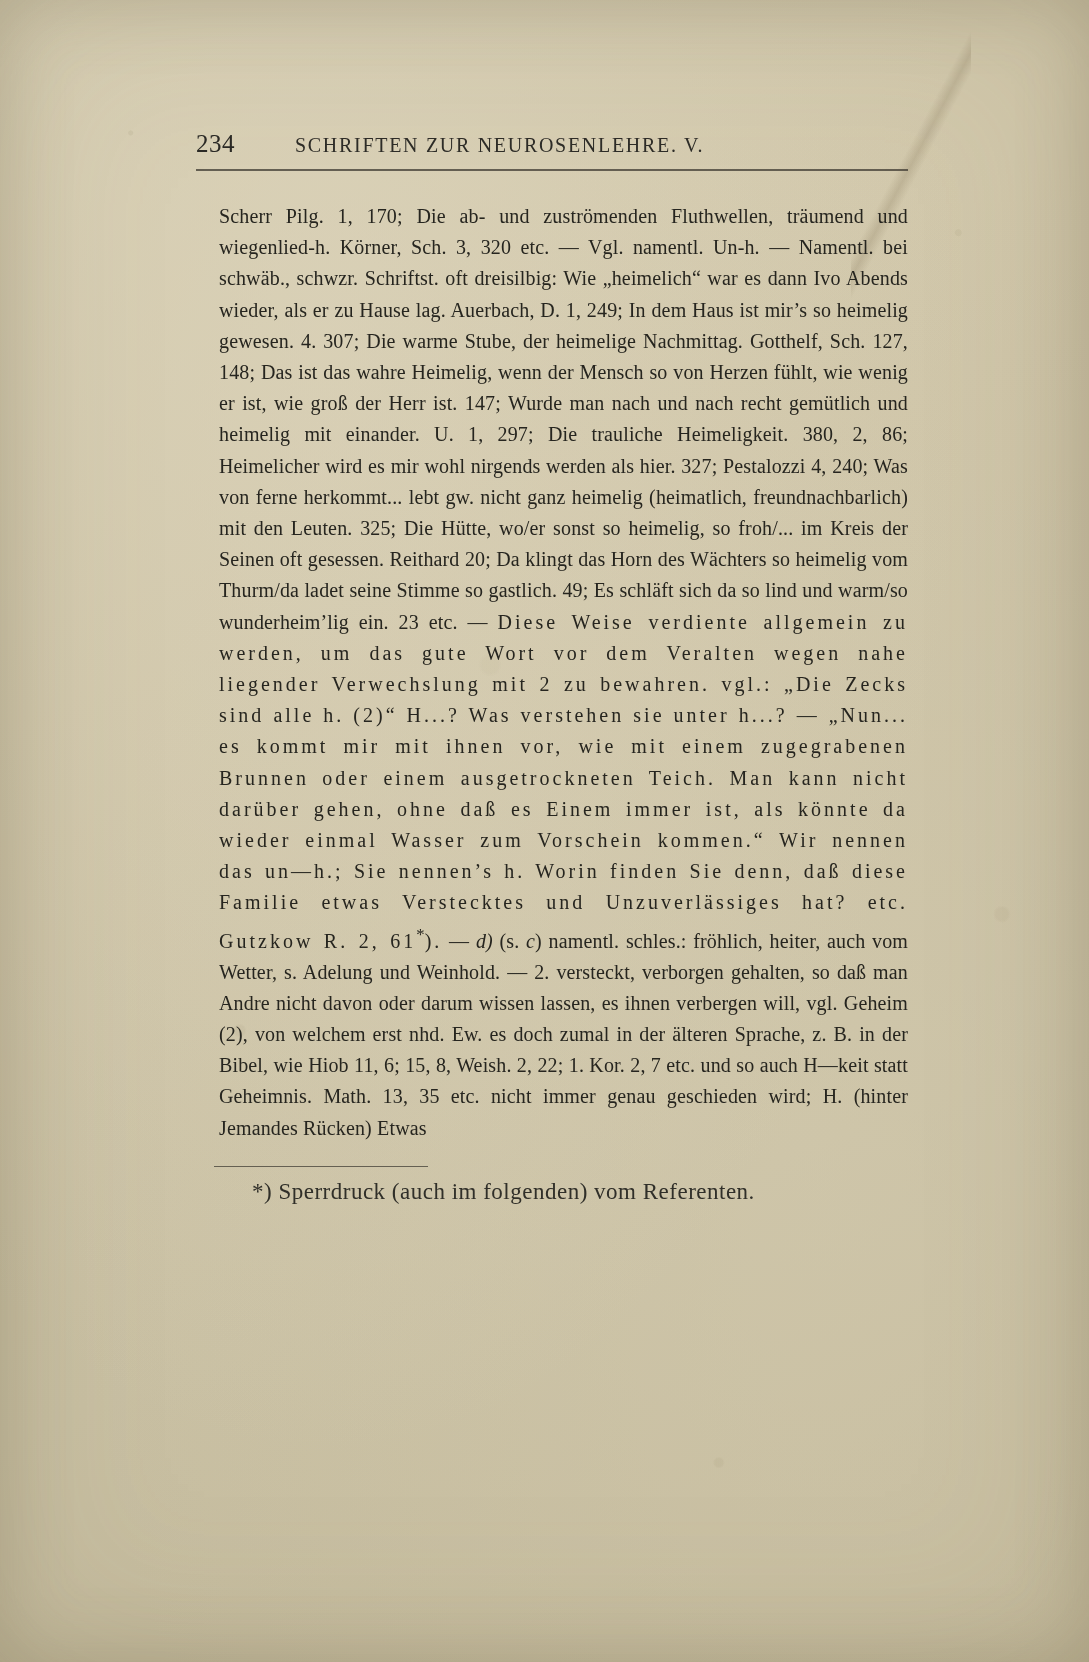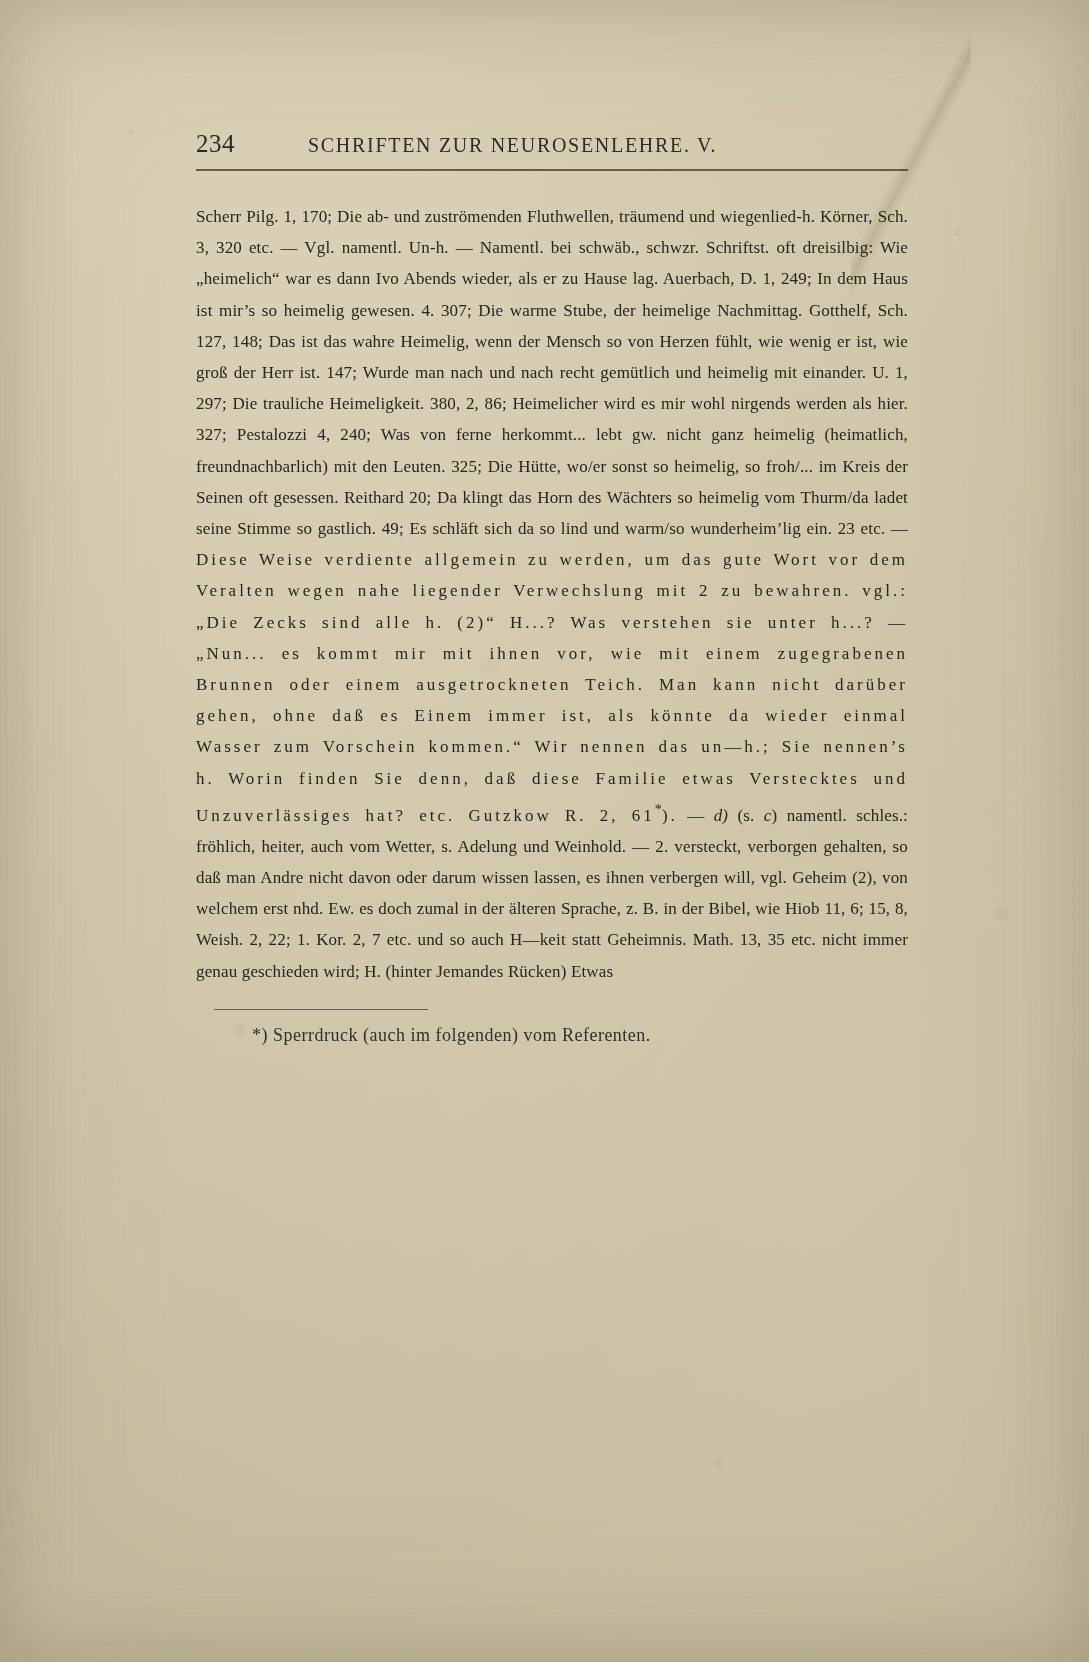--- a/index.html
+++ b/index.html
@@ -57,21 +57,21 @@
   .content {
     position: absolute;
     left: 196px;
     top: 130px;
     width: 712px;
   }
 
   .header-row {
     display: flex;
     align-items: baseline;
-    gap: 16px;
+    gap: 3px;
     height: 34px;
   }
   .folio {
     font-size: 25px;
     letter-spacing: 0.5px;
     color: #2b2a26;
     width: 96px;
   }
   .running-head {
     font-size: 20px;
@@ -81,26 +81,27 @@
   }
   .rule {
     margin-top: 5px;
     height: 2px;
     background: #4a463c;
     opacity: 0.82;
   }
 
   .body-text {
     margin-top: 30px;
-    font-size: 17px;
+    font-size: 20px;
     line-height: 31.2px;
     color: #26251f;
     text-align: justify;
     text-justify: inter-word;
     letter-spacing: 0.15px;
+    margin-left: 23px;
   }
   .body-text p {
     margin: 0;
   }
   .sp {
     letter-spacing: 3.0px;
     word-spacing: 1px;
   }
   .it {
     font-style: italic;
@@ -109,21 +110,21 @@
     margin-top: 22px;
     margin-left: 18px;
     width: 214px;
     height: 1.6px;
     background: #4a463c;
     opacity: 0.8;
   }
   .footnote {
     margin-top: 13px;
     padding-left: 56px;
-    font-size: 18px;
+    font-size: 23px;
     line-height: 24px;
     color: #302f29;
     letter-spacing: 0.5px;
   }
 </style>
 </head>
 <body>
 
 <div class="page">
   <div class="grain"></div>

